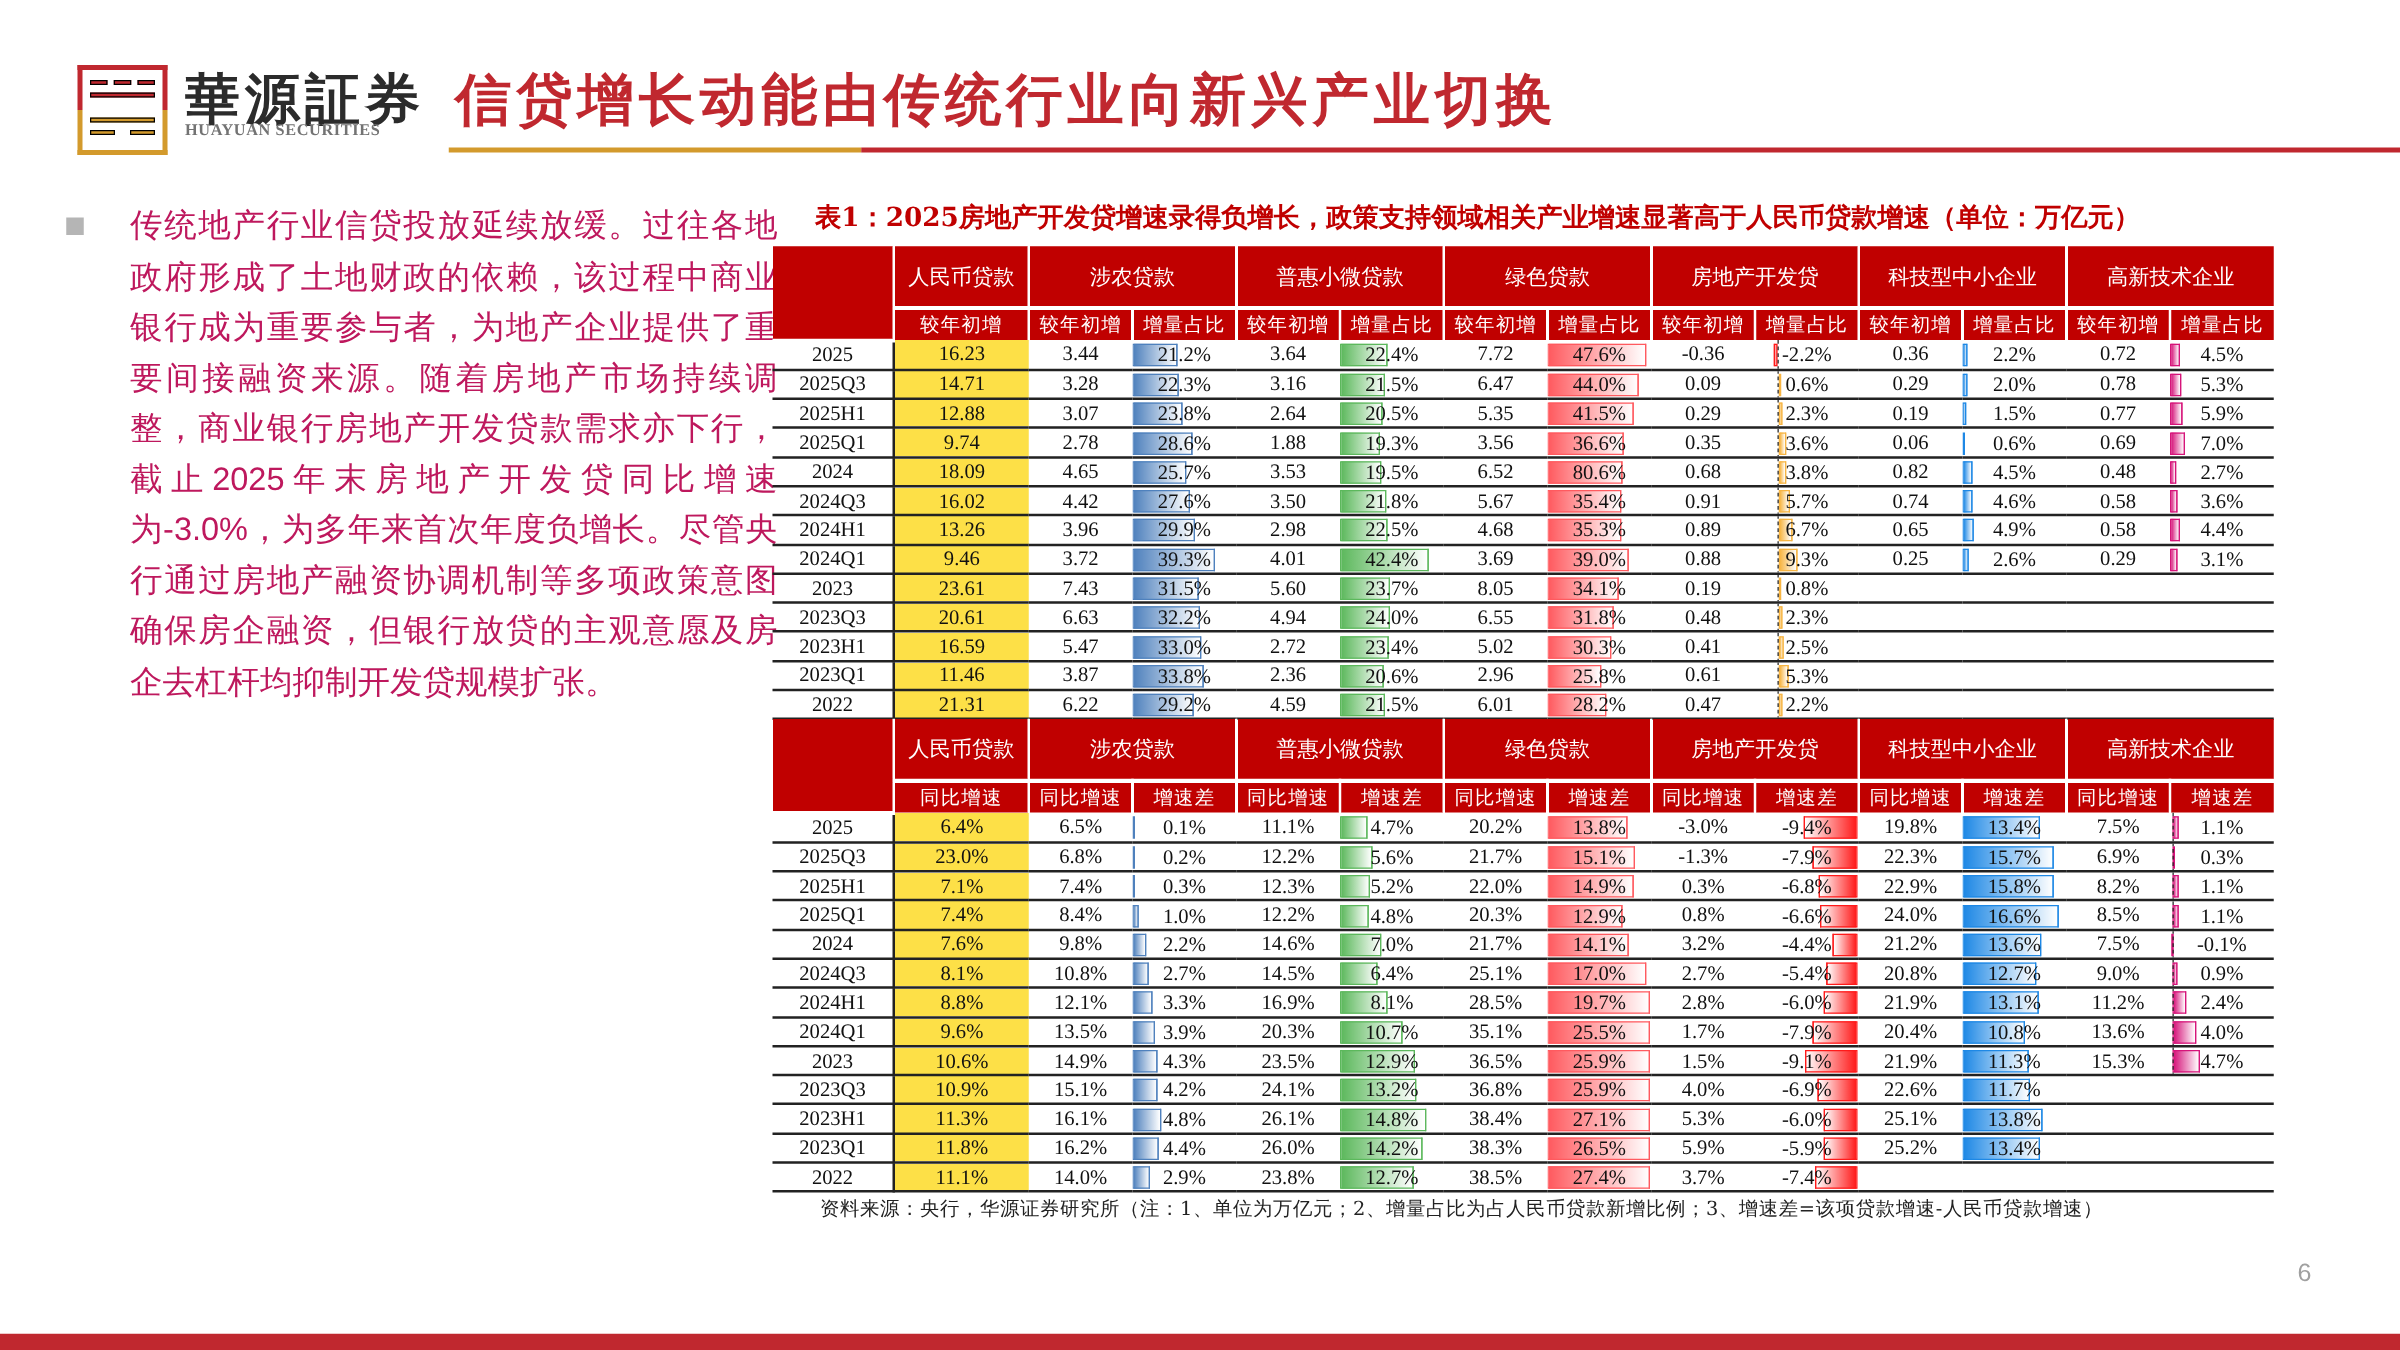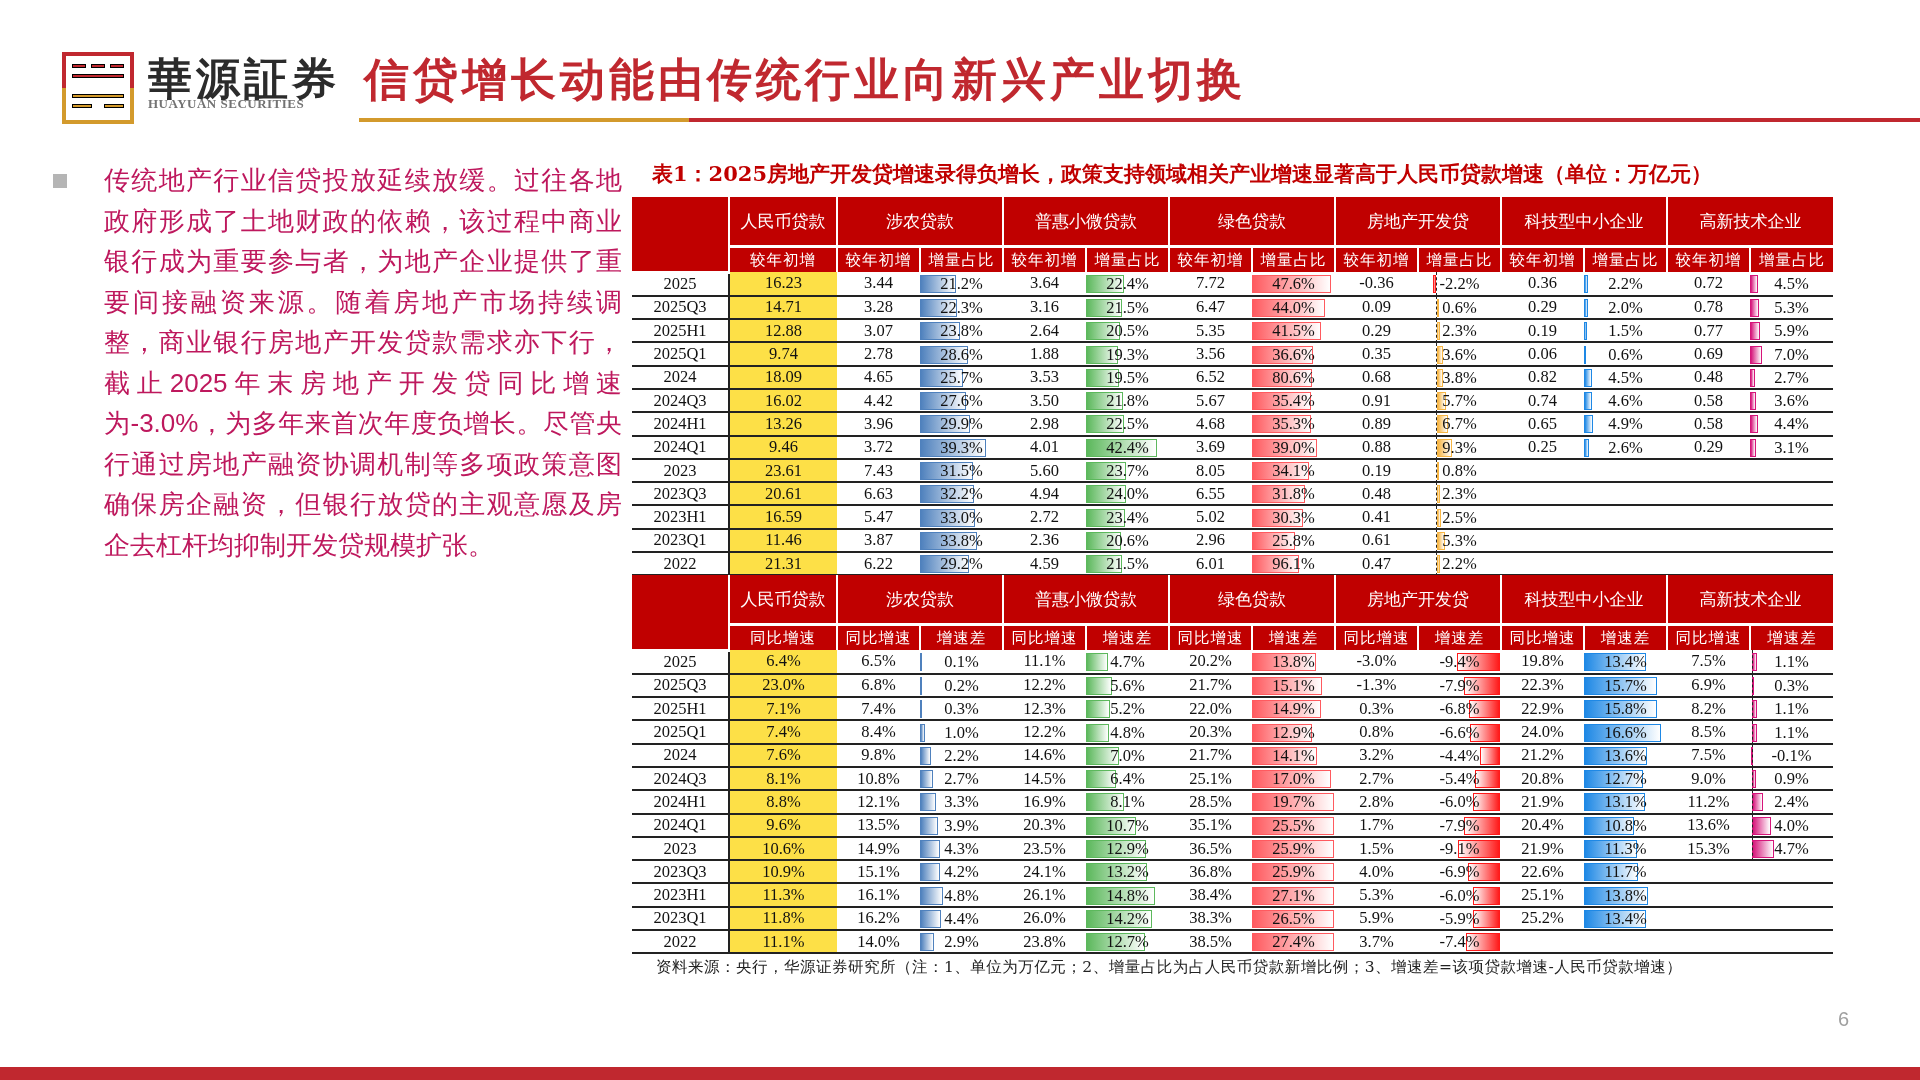--- a/index.html
+++ b/index.html
@@ -12,21 +12,21 @@
   .brand-en { position:absolute; left:148px; top:96px; font-family:"Liberation Serif", serif; font-size:13px; color:#737373; letter-spacing:0.5px;font-weight:bold; }
   .page-title { position:absolute; left:364px; top:50px; font-family:"DejaVu Serif", serif; font-weight:bold; font-size:45px; color:#c0282f; letter-spacing:4px; }
   .rule-gold { position:absolute; left:359px; top:118px; width:330px; height:4px; background:#d39a2c; }
   .rule-red { position:absolute; left:689px; top:118px; width:1231px; height:4px; background:#c0282f; }
 
   .bullets { position:absolute; left:52px; top:160px; width:570px; }
   .bullet { position:relative; padding-left:52px; font-size:26px; line-height:40.5px; color:#be185d; margin-bottom:7px; text-align:justify; }
   .bullet .sq { position:absolute; left:1px; top:14px; width:14px; height:14px; background:#b5b5b5; }
 
   .tbl-title { position:absolute; left:652px; top:160px; font-family:"DejaVu Serif", serif; font-weight:bold; font-size:21px; color:#c00000; white-space:nowrap; }
-  table.dt { position:absolute; left:632px; border-collapse:collapse; table-layout:fixed; font-family:"Liberation Serif", serif; font-size:16.5px; color:#111; }
+  table.dt { position:absolute; left:618px; border-collapse:collapse; table-layout:fixed; font-family:"Liberation Serif", serif; font-size:16.5px; color:#111; }
   table.dt td, table.dt th { padding:0; text-align:center; white-space:nowrap; overflow:hidden; }
   table.dt thead th { background:#c00000; color:#fff; font-family:"DejaVu Sans", sans-serif; font-weight:normal; border-left:2px solid #fff; }
   table.dt thead tr.h1 th { height:48px; font-size:17px; border-bottom:3px solid #fff; }
   table.dt thead tr.h2 th { height:24px; font-size:15.5px; letter-spacing:1px; }
   table.dt thead th.corner { border-left:none; }
   table.dt thead th.first-sub { border-left:2px solid #fff; }
   table.dt tbody td { height:21.3px; border-bottom:2px solid #222; }
   table.dt tbody tr:last-child td { border-bottom:2px solid #222; }
   table.dt tbody td.lbl { border-right:2px solid #222; }
   table.dt tbody td.rmb { background:#fde047; }
@@ -458,21 +458,21 @@
         <td>6.22</td>
         <td>
           <div class="cell"><div class="bar" style="left: 0.5%; width: 58.4%; border-color: rgb(79, 129, 189); background: linear-gradient(to right, rgb(79, 129, 189), rgb(255, 255, 255));"></div><span class="txt">29.2%</span></div>
         </td>
         <td>4.59</td>
         <td>
           <div class="cell"><div class="bar" style="left: 0.5%; width: 43%; border-color: rgb(92, 184, 92); background: linear-gradient(to right, rgb(92, 184, 92), rgb(255, 255, 255));"></div><span class="txt">21.5%</span></div>
         </td>
         <td>6.01</td>
         <td>
-          <div class="cell"><div class="bar" style="left: 0.5%; width: 56.4%; border-color: rgb(255, 90, 95); background: linear-gradient(to right, rgb(255, 90, 95), rgb(255, 255, 255));"></div><span class="txt">96.1%</span></div>
+          <div class="cell"><div class="bar" style="left: 0.5%; width: 56.4%; border-color: rgb(255, 90, 95); background: linear-gradient(to right, rgb(255, 90, 95), rgb(255, 255, 255));"></div><span class="txt">28.2%</span></div>
         </td>
         <td>0.47</td>
         <td>
           <div class="cell"><div class="bar" style="left: 22.5%; width: 4.4%; border-color: rgb(247, 181, 67); background: linear-gradient(to right, rgb(247, 181, 67), rgb(255, 255, 255));"></div><div class="axis" style="left: 22%;"></div><span class="txt">2.2%</span></div>
         </td>
         <td></td>
         <td>
           <div class="cell"></div>
         </td>
         <td></td>

